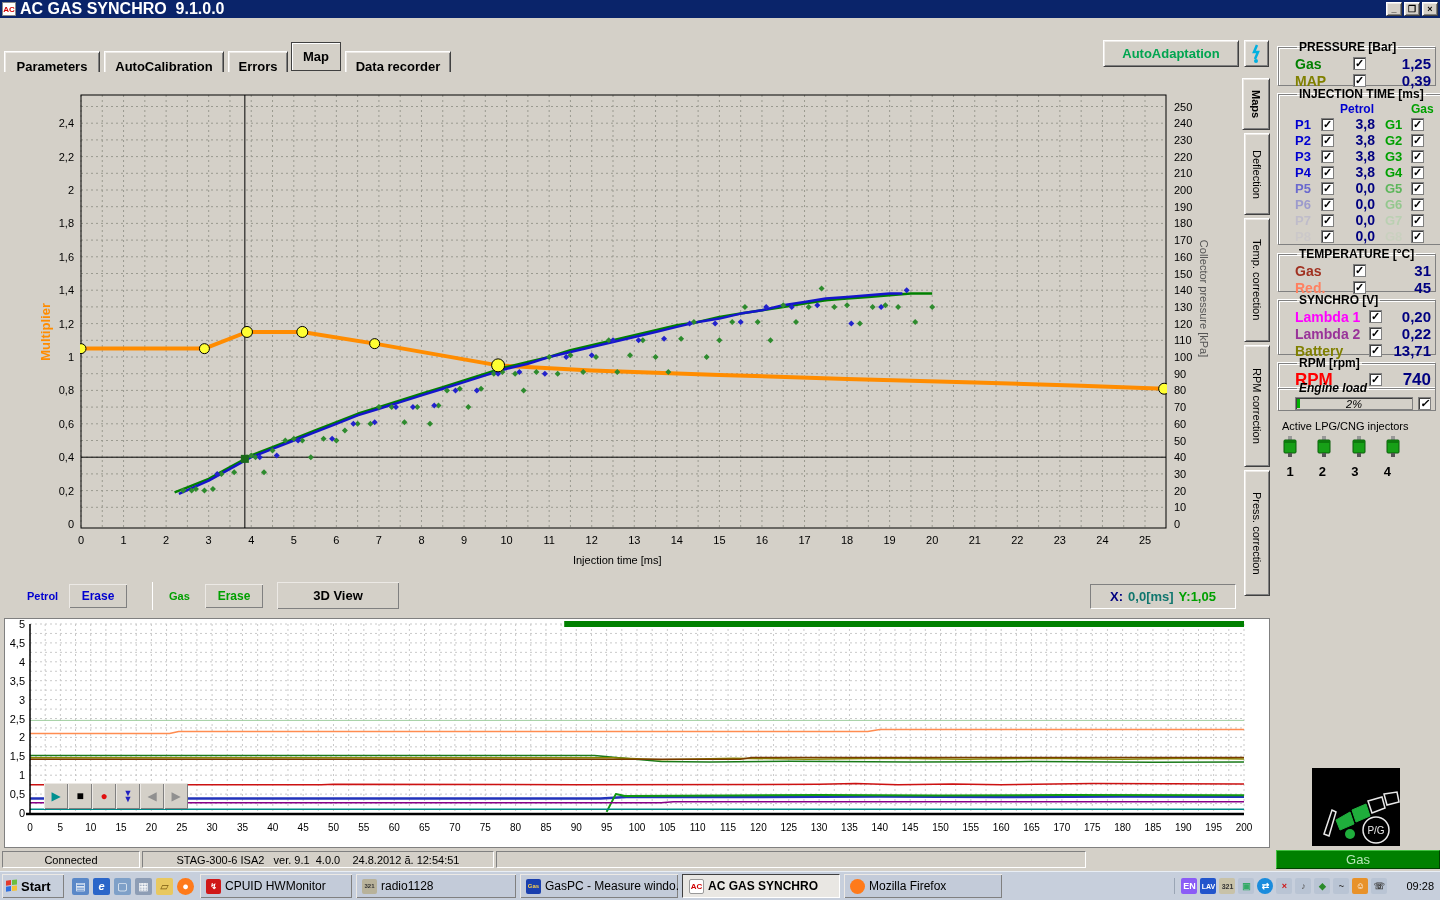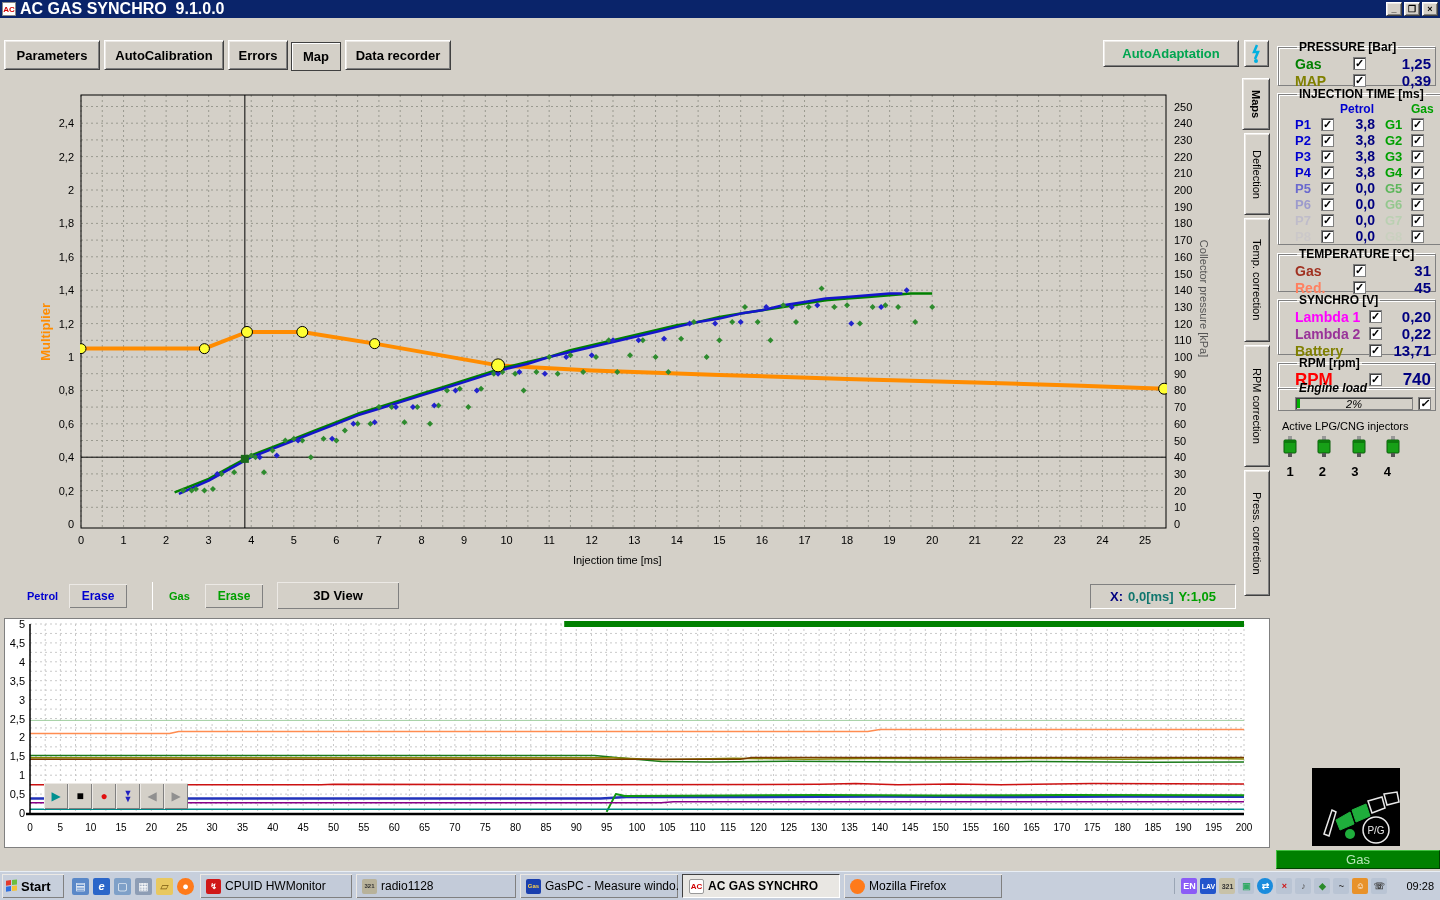--- a/index.html
+++ b/index.html
@@ -18,21 +18,21 @@
   .win-btns { margin-left:auto; display:flex; gap:2px; }
   .win-btn { width:16px; height:14px; background:#d4d0c8; font-size:9px; font-weight:bold; display:flex; align-items:center; justify-content:center; color:#000; }
 
   
   #menubar { position:absolute; left:0; top:18px; width:1440px; height:20px; background:#d4d0c8; display:flex; align-items:center; padding-left:4px; border-bottom:1px solid #aca899;}
   .menu-item { font-size:11px; color:#000; padding:2px 9px; }
   .menu-item::first-letter { text-decoration:underline; }
 
   
   #tabrow { position:absolute; left:0; top:38px; width:1440px; height:33px; }
-  .tab-btn { position:absolute; top:2px; height:30px; background:#d4d0c8; font-size:13px; font-weight:bold; color:#000; display:flex; align-items:center; justify-content:center; }
+  .tab-btn { position:absolute; top:13px; height:30px; background:#d4d0c8; font-size:13px; font-weight:bold; color:#000; display:flex; align-items:center; justify-content:center; }
   .tab-btn.active { top:4px; height:29px; box-shadow:inset 1px 1px 0 #fff; border:1px solid #404040; }
   #autoadapt { position:absolute; left:1103px; top:2px; width:136px; height:27px; background:#d4d0c8; color:#00a550; font-weight:bold; font-size:13px; display:flex; align-items:center; justify-content:center; }
   #conn-btn { position:absolute; left:1244px; top:2px; width:25px; height:27px; background:#d4d0c8; display:flex; align-items:center; justify-content:center; }
 
   
   #chart-panel { position:absolute; left:4px; top:72px; width:1238px; height:545px; background:#d4d0c8; }
   #main-chart { position:absolute; left:0; top:0; }
   #map-controls { position:absolute; left:0; top:508px; width:1238px; height:36px; }
   .mini-label { font-size:11px; font-weight:bold; }
   .erase-btn { position:absolute; top:4px; width:58px; height:24px; background:#d4d0c8; font-size:12px; font-weight:bold; display:flex; align-items:center; justify-content:center; }
@@ -783,20 +783,25 @@
       <button class="tr-btn raised" style="border:none;color:#e01010;">●</button>
       <button class="tr-btn raised" style="border:none;color:#2020c0;">
           <span style="font-size:9px;line-height:6px;">▼</span>
           <span style="font-size:9px;line-height:7px;">▼</span>
         </button>
       <button class="tr-btn raised" style="border:none;color:#909090;">◀</button>
       <button class="tr-btn raised" style="border:none;color:#909090;">▶</button>
     </div>
   </div>
 
+  <div id="statusbar">
+    <div class="status-cell sunken" style="left:2px;width:138px;">Connected</div>
+    <div class="status-cell sunken" style="left:142px;width:352px;">STAG-300-6 ISA2   ver. 9.1  4.0.0    24.8.2012 ã. 12:54:51</div>
+    <div class="status-cell sunken" style="left:496px;width:590px;"></div>
+  </div>
 
   <div id="taskbar">
     <button id="start-btn" class="raised" style="border:none;">
       <span class="flag">
         <i style="background:#e33b2e;"></i>
           <i style="background:#6cbf3e;"></i>
           <i style="background:#2f6fe0;"></i>
           <i style="background:#f5c236;"></i>
       </span>
       <span>Start</span>

